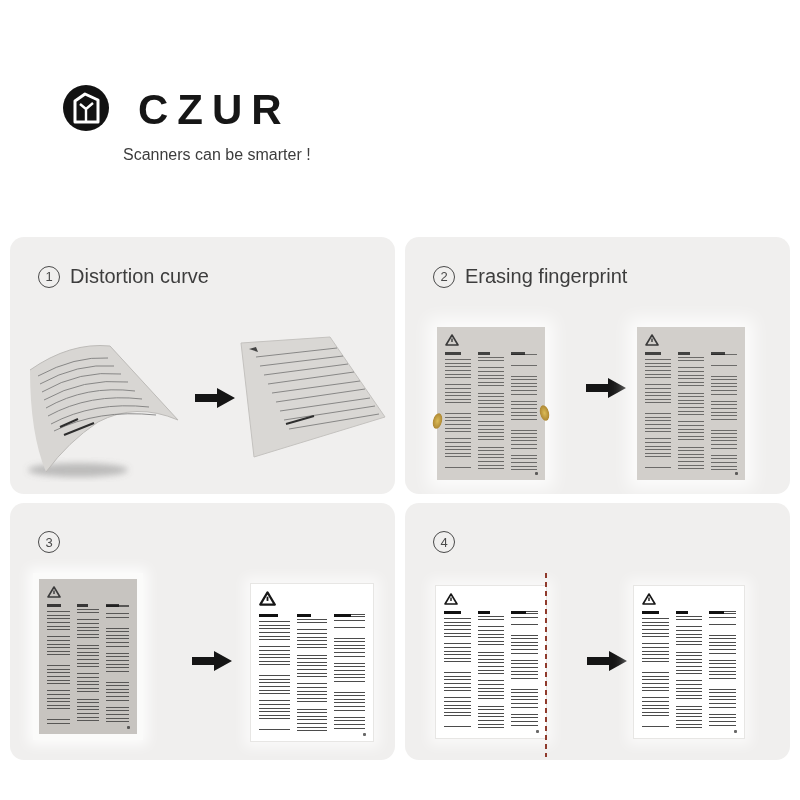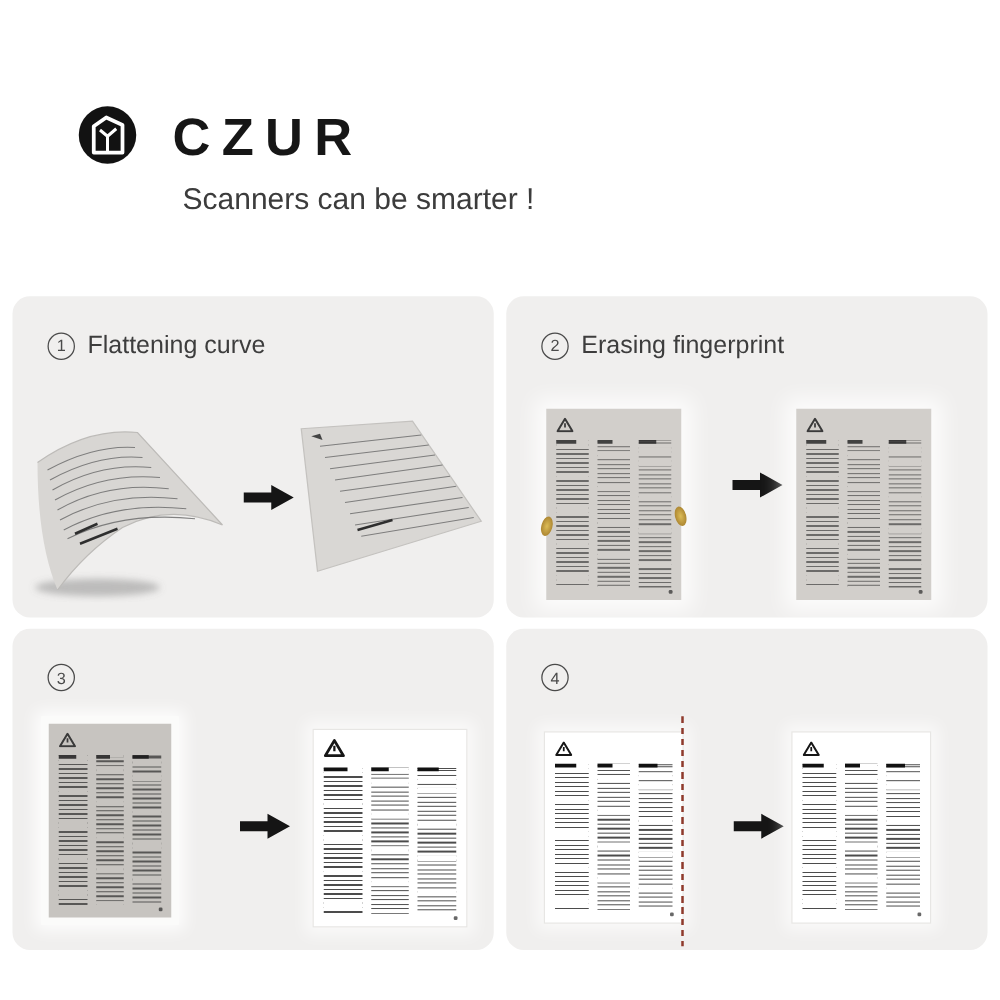--- a/index.html
+++ b/index.html
@@ -3,21 +3,21 @@
 <meta charset="utf-8">
 <style>
   html,body{margin:0;padding:0;background:#ffffff;}
   .sheet{position:relative;width:800px;height:800px;background:#ffffff;overflow:hidden;
          font-family:"Liberation Sans",sans-serif;color:#3d3d3d;}
 
   
   .logo{position:absolute;left:62px;top:84px;width:48px;height:48px;}
   .brand-text{position:absolute;left:126px;top:86px;font-size:42px;font-weight:bold;
               letter-spacing:9px;color:#161616;margin-left:12px;}
-  .tagline{position:absolute;left:146px;top:146px;font-size:24px;color:#3c3c3c;}
+  .tagline{position:absolute;left:123px;top:146px;font-size:16px;color:#3c3c3c;}
 
   
   .panel{position:absolute;width:385px;height:257px;background:#f0efee;border-radius:14px;}
   .p1{left:10px;top:237px;} .p2{left:405px;top:237px;}
   .p3{left:10px;top:503px;} .p4{left:405px;top:503px;}
   .ptitle{position:absolute;left:28px;top:28px;display:flex;align-items:center;gap:10px;
           font-size:20px;color:#3d3d3d;}
   .pnum{width:20px;height:20px;border:1.5px solid #4a4a4a;border-radius:50%;
         display:inline-flex;align-items:center;justify-content:center;
         font-size:13px;color:#4a4a4a;flex:0 0 auto;}
@@ -90,21 +90,21 @@
         <path d="M18 20 L24 25 L31 19 M24 25 L24 38" fill="none" stroke="#ffffff" stroke-width="2.4" stroke-linejoin="round"></path>
       </svg>
     </span>
     <span class="brand-text">CZUR</span>
     <div class="tagline">Scanners can be smarter !</div>
   </div>
 
   <section class="panel p1">
     <div class="ptitle">
       <span class="pnum">1</span>
-      <span>Flattening curve</span>
+      <span>Distortion curve</span>
     </div>
     <svg class="page curved-page" viewBox="0 0 172 152">
       <defs>
           <filter id="blur1" x="-40%" y="-40%" width="180%" height="180%">
             <feGaussianBlur stdDeviation="3"></feGaussianBlur>
           </filter>
         </defs>
       <ellipse cx="58" cy="140" rx="50" ry="7" fill="rgba(110,110,110,.4)" filter="url(#blur1)"></ellipse>
       <path d="M 10,40 Q 50,12 90,16 L 158,90 Q 116,72 78,92 Q 48,112 26,142 Q 10,104 10,40 Z" fill="#d8d6d3"></path>
       <path d="M 10,40 Q 50,12 90,16 L 158,90 Q 116,72 78,92 Q 48,112 26,142" fill="none" stroke="#bdbbb8" stroke-width="1"></path>

